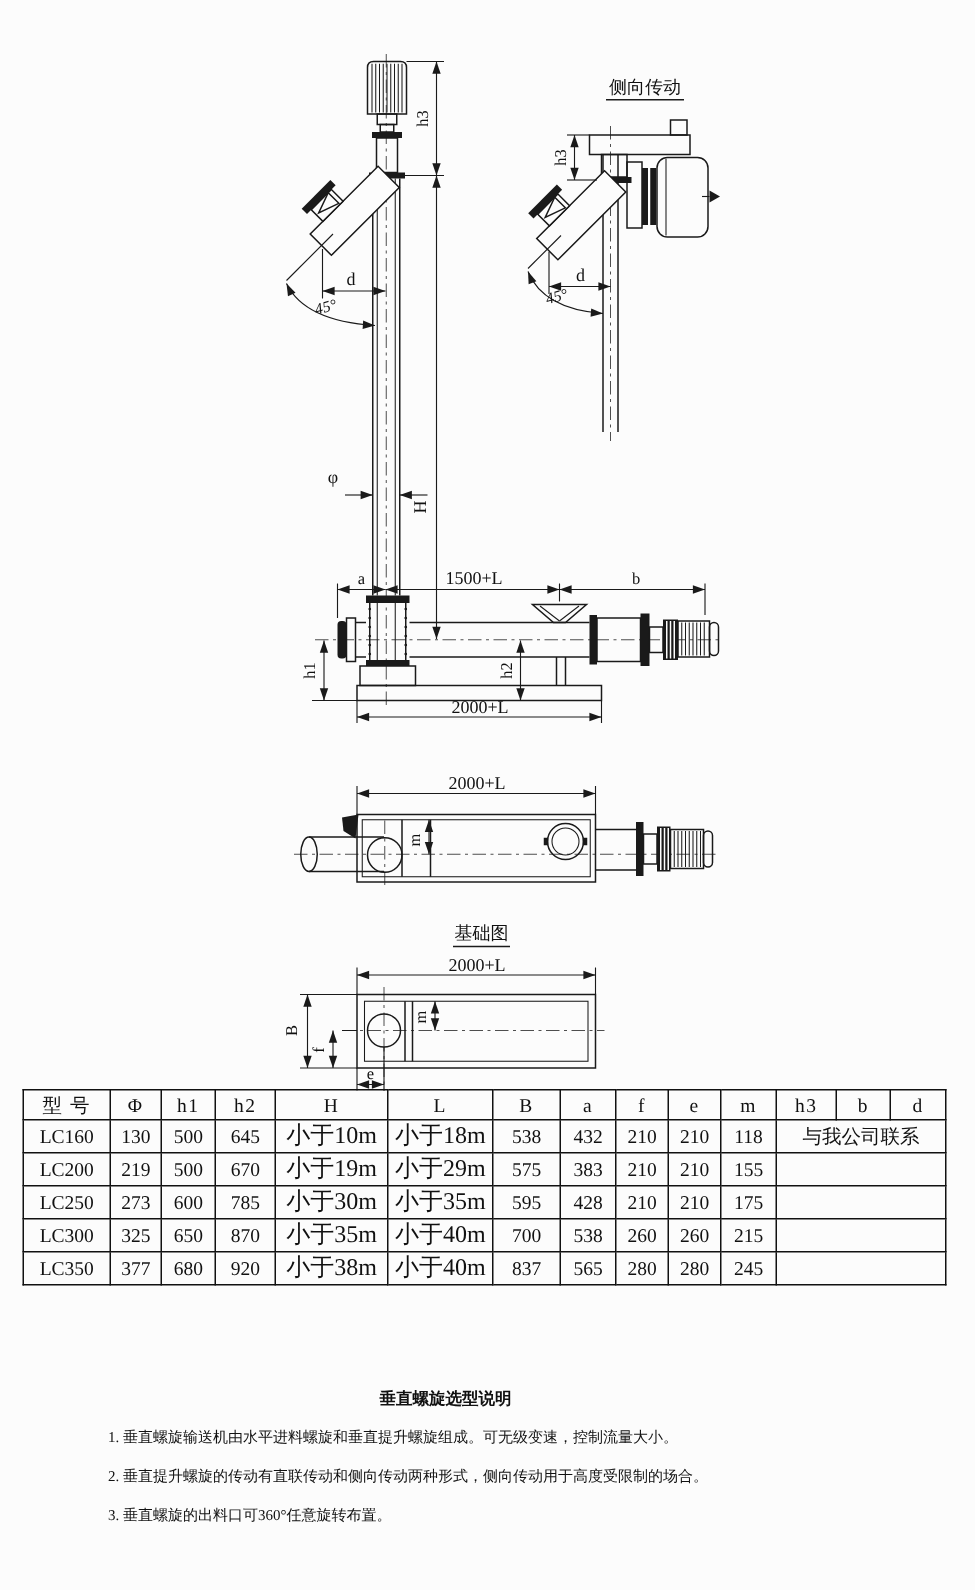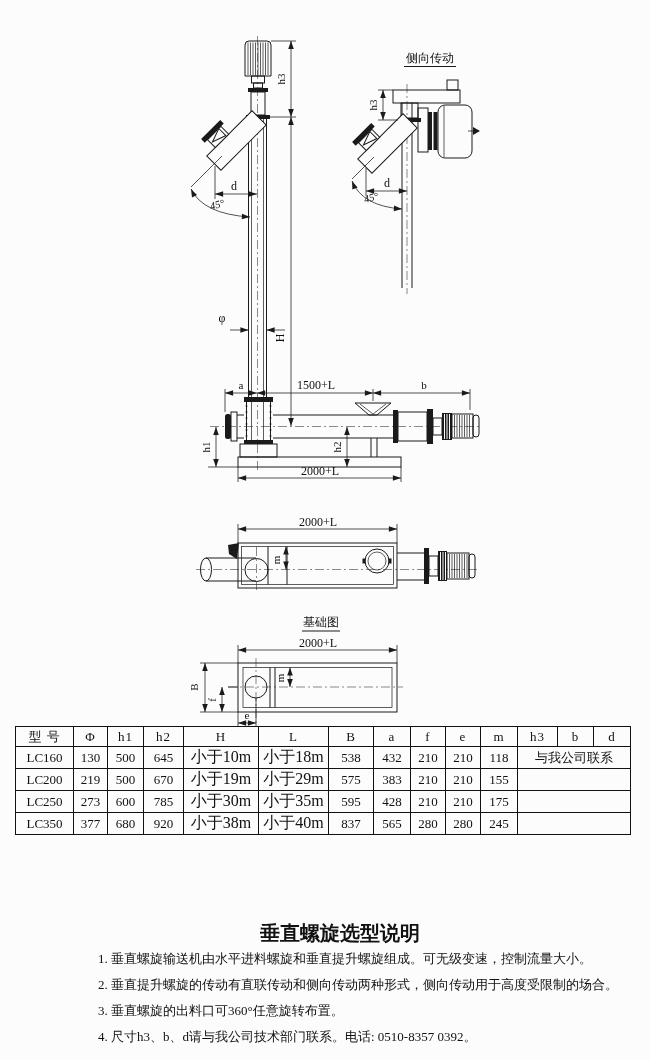--- a/index.html
+++ b/index.html
@@ -18,22 +18,22 @@
   .ttl { font-size:12px; }
 
   .spec-table { position:absolute; top:726px; left:15px; border-collapse:collapse;
                 font-size:13px; }
   .spec-table th, .spec-table td { border:1px solid #111; text-align:center; padding:0;
                 height:19px; font-weight:normal; white-space:nowrap; }
   .spec-table th { letter-spacing:1px; }
   .spec-table .sm { font-size:16px; }
 
   .notes { position:absolute; top:920px; left:0; width:650px; }
-  .notes-title { width:594px; text-align:center; font-size:20px; font-weight:600; height:26px; line-height:26px;padding-left:43px; }
-  .note-item { margin-left:98px; font-size:13px; height:26px; line-height:26px; }
+  .notes-title { width:594px; text-align:center; font-size:11px; font-weight:600; height:26px; line-height:26px; }
+  .note-item { margin-left:72px; font-size:10px; height:26px; line-height:26px; }
 </style>
 </head>
 <body>
 
 <div class="sheet">
 
   <svg width="650" height="765" viewBox="0 0 650 765">
     <defs>
       <marker id="arr" viewBox="0 0 10 10" refX="9.5" refY="5" markerWidth="11" markerHeight="9" orient="auto-start-reverse" markerUnits="userSpaceOnUse">
         <path d="M0.5,1.9 L9.5,5 L0.5,8.1 Z" fill="#1a1a1a"></path>
@@ -416,20 +416,34 @@
       <td class="sm">小于30m</td>
       <td class="sm">小于35m</td>
       <td>595</td>
       <td>428</td>
       <td>210</td>
       <td>210</td>
       <td>175</td>
       <td colspan="3"></td>
     </tr>
     <tr>
+      <td>LC300</td>
+      <td>325</td>
+      <td>650</td>
+      <td>870</td>
+      <td class="sm">小于35m</td>
+      <td class="sm">小于40m</td>
+      <td>700</td>
+      <td>538</td>
+      <td>260</td>
+      <td>260</td>
+      <td>215</td>
+      <td colspan="3"></td>
+    </tr>
+    <tr>
       <td>LC350</td>
       <td>377</td>
       <td>680</td>
       <td>920</td>
       <td class="sm">小于38m</td>
       <td class="sm">小于40m</td>
       <td>837</td>
       <td>565</td>
       <td>280</td>
       <td>280</td>
@@ -438,16 +452,15 @@
     </tr>
   </tbody>
     </table>
 
   
   <div class="notes">
     <div class="notes-title">垂直螺旋选型说明</div>
     <div class="note-item">1. 垂直螺旋输送机由水平进料螺旋和垂直提升螺旋组成。可无级变速，控制流量大小。</div>
     <div class="note-item">2. 垂直提升螺旋的传动有直联传动和侧向传动两种形式，侧向传动用于高度受限制的场合。</div>
     <div class="note-item">3. 垂直螺旋的出料口可360°任意旋转布置。</div>
-    <div class="note-item">4. 尺寸h3、b、d请与我公司技术部门联系。电话: 0510-8357 0392。</div>
   </div>
 
 </div>
 
 </body></html>

